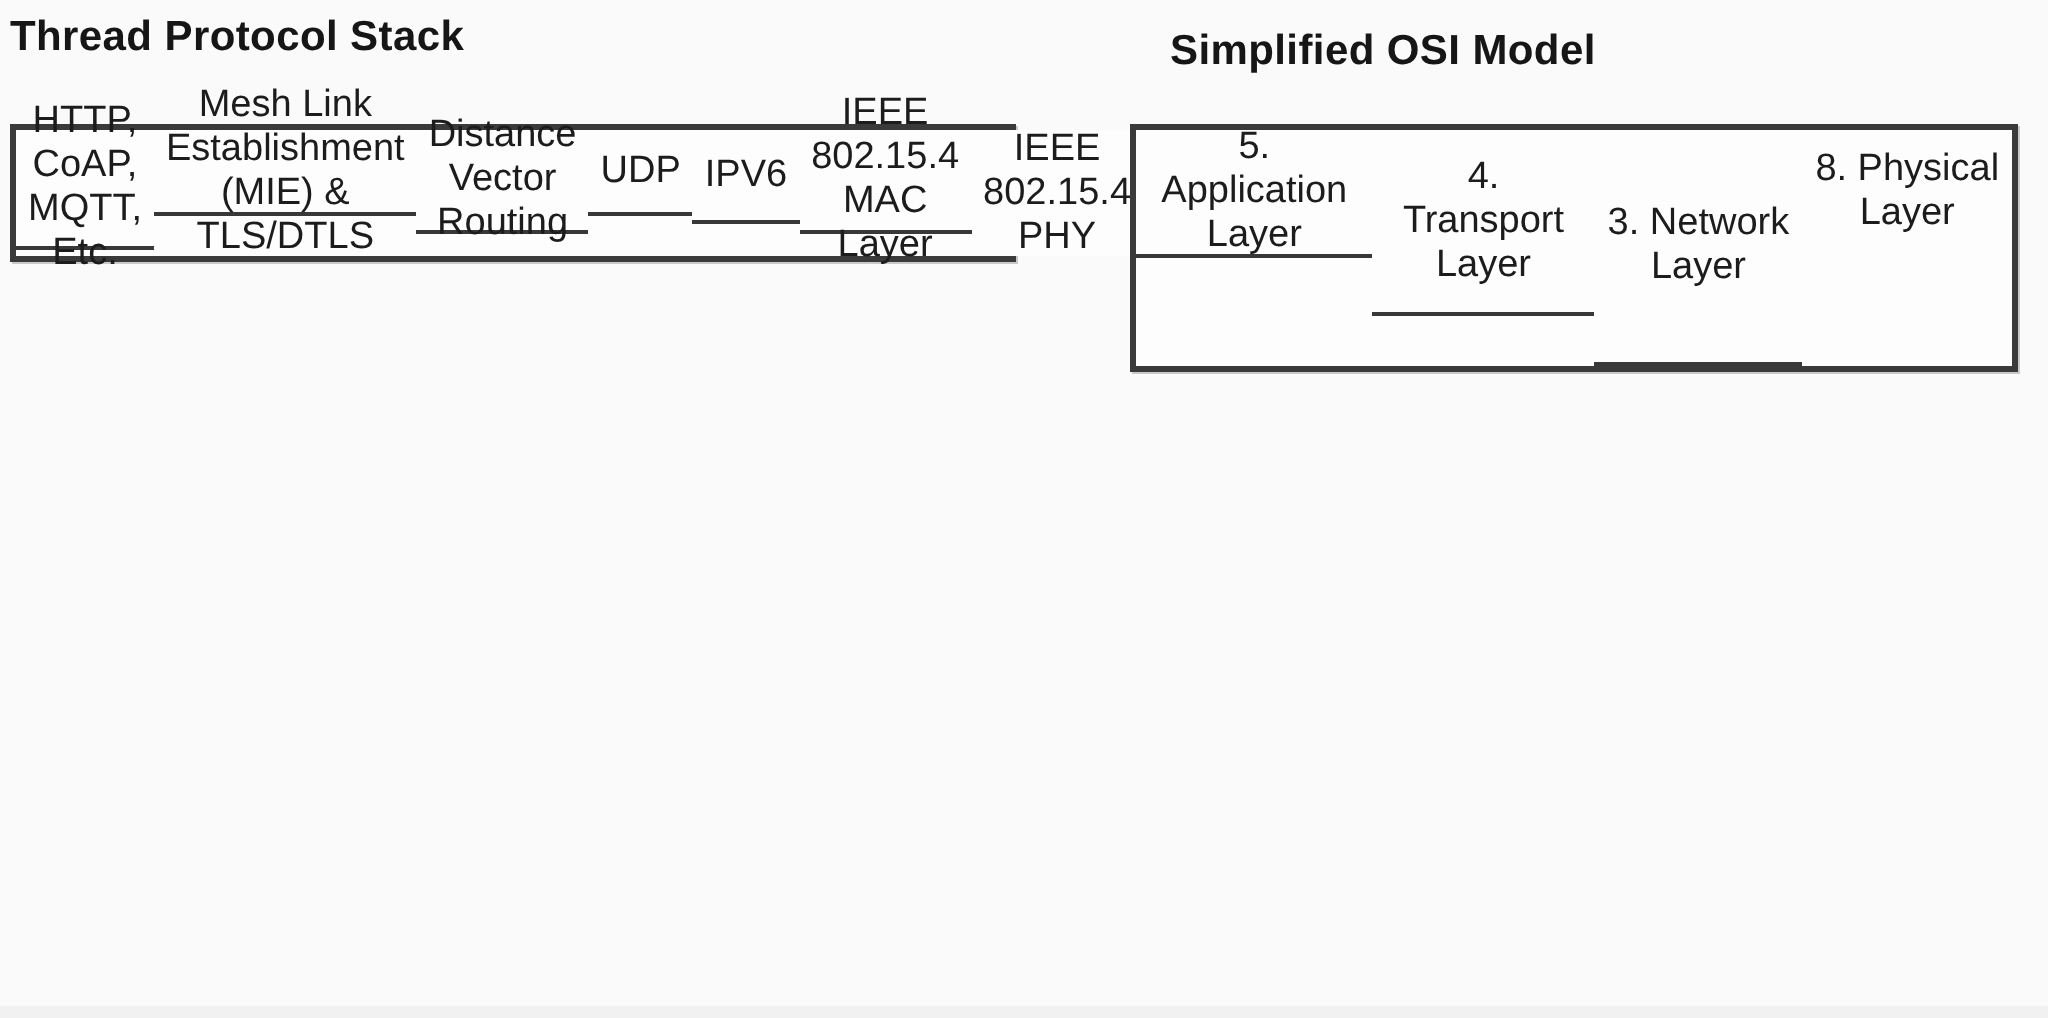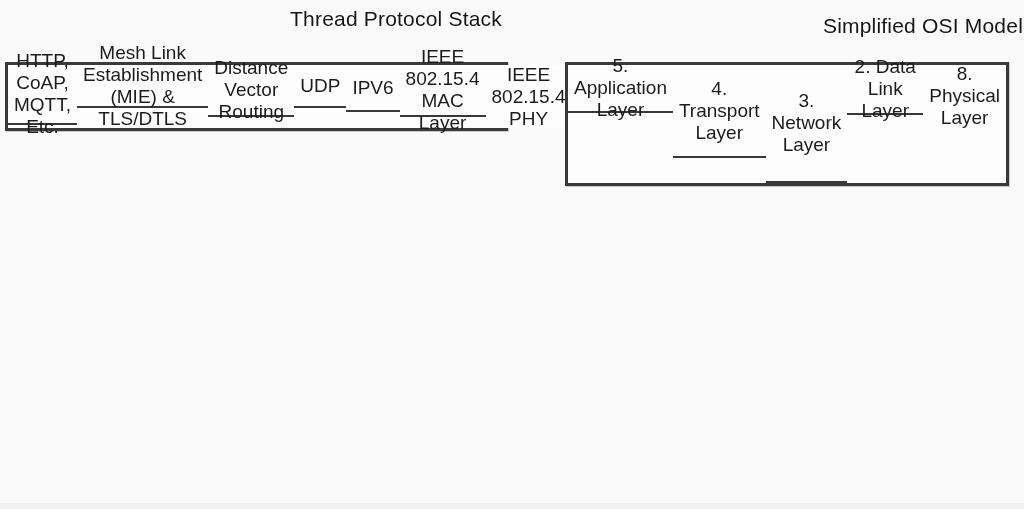--- a/index.html
+++ b/index.html
@@ -10,22 +10,22 @@
     width: 1024px;
     height: 509px;
     position: relative;
     background: #fafafa;
     font-family: "Liberation Sans", sans-serif;
     color: #1c1c1c;
     overflow: hidden;
   }
   .stack-title {
     position: absolute;
-    text-align: right;
-    font-weight: normal;
+    text-align: left;
+    font-weight: bold;
     font-size: 21px;
     color: #161616;
     letter-spacing: 0.2px;
   }
   #thread-title { left: 5px;   width: 497px; top: 7px;  }
   #osi-title    { left: 585px; width: 438px; top: 14px; }
 
   .stack-table {
     position: absolute;
     top: 62px;
@@ -72,20 +72,19 @@
   <div class="stack-row" style="height:60px">HTTP, CoAP, MQTT, Etc.</div>
   <div class="stack-row" style="height:43px">Mesh Link Establishment (MIE) &amp; TLS/DTLS</div>
   <div class="stack-row" style="height:52px">Distance Vector Routing</div>
   <div class="stack-row" style="height:43px">UDP</div>
   <div class="stack-row" style="height:47px">IPV6</div>
   <div class="stack-row" style="height:52px">IEEE 802.15.4 MAC Layer</div>
   <div class="stack-row" style="height:63px">IEEE 802.15.4 PHY</div>
 </div>
 
 <div class="stack-table" id="osi-table">
-  <div class="stack-row" style="height:48px">5. Application Layer</div>
+  <div class="stack-row" style="height:64px">5. Application Layer</div>
   <div class="stack-row" style="height:93px">4. Transport Layer</div>
   <div class="stack-row" style="height:118px">3. Network Layer</div>
-  <div class="stack-row" style="height:50px">2. Data Link Layer</div>
   <div class="stack-row" style="height:61px">8. Physical Layer</div>
 </div>
 
 <div class="bottom-strip"></div>
 
 </body></html>

